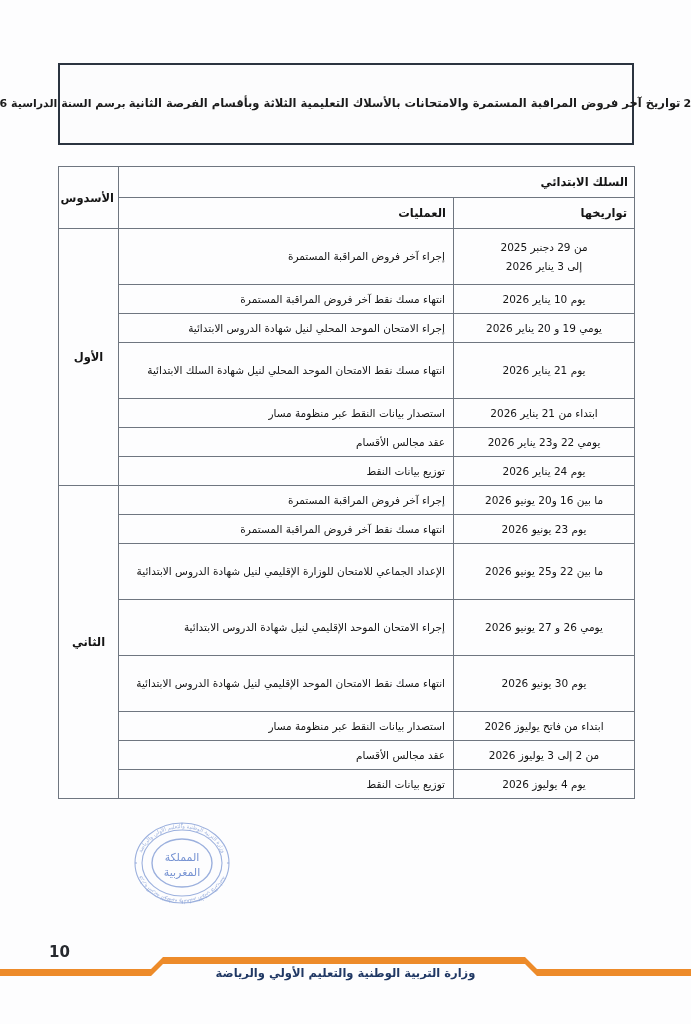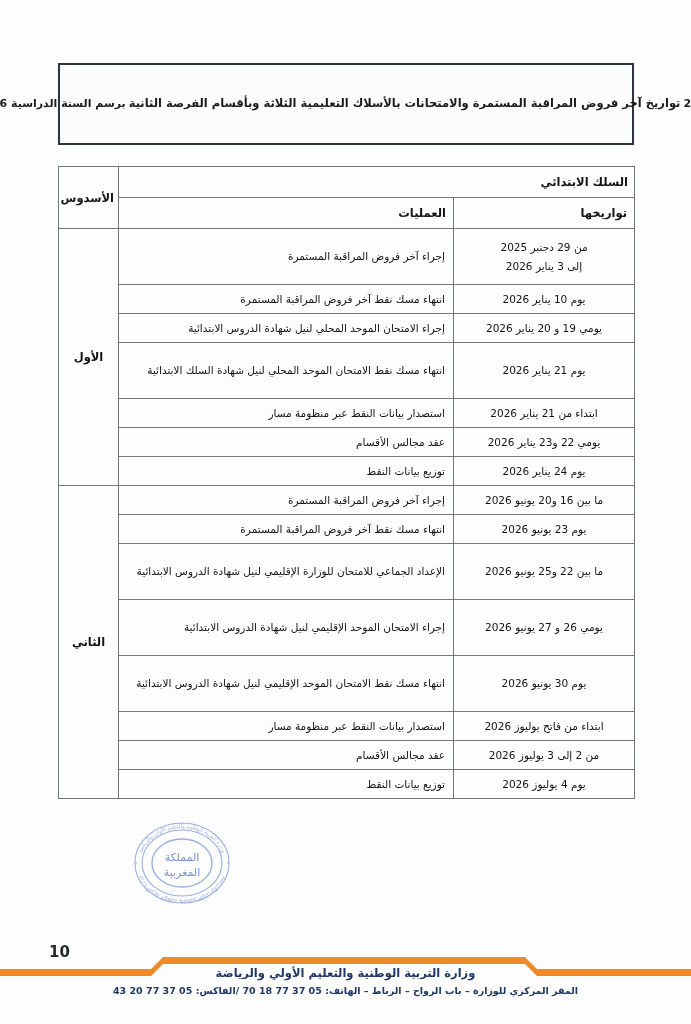--- a/index.html
+++ b/index.html
@@ -281,16 +281,15 @@
   <div class="page-number">10</div>
 
   <div class="footer-bar">
     <svg width="691" height="22" viewBox="0 0 691 22" preserveAspectRatio="none">
       <path id="footer-path" d="M 0 12 L 151 12 L 163 0 L 525 0 L 537 12 L 691 12 L 691 19 L 537 19 L 525 7 L 163 7 L 151 19 L 0 19 Z" fill="#ED8B2A"></path>
     </svg>
   </div>
 
   <div class="footer-text">
     <div class="footer-ministry" style="color: rgb(32, 56, 100);">وزارة التربية الوطنية والتعليم الأولي والرياضة</div>
-    <div class="footer-address" style="color: rgb(32, 56, 100);">المقر المركزي للوزارة – باب الرواح – الرباط – الهاتف: 05 37 77 18 70  /الفاكس: 05 37 77 20 43</div>
   </div>
 
 </div>
 
 </body></html>

